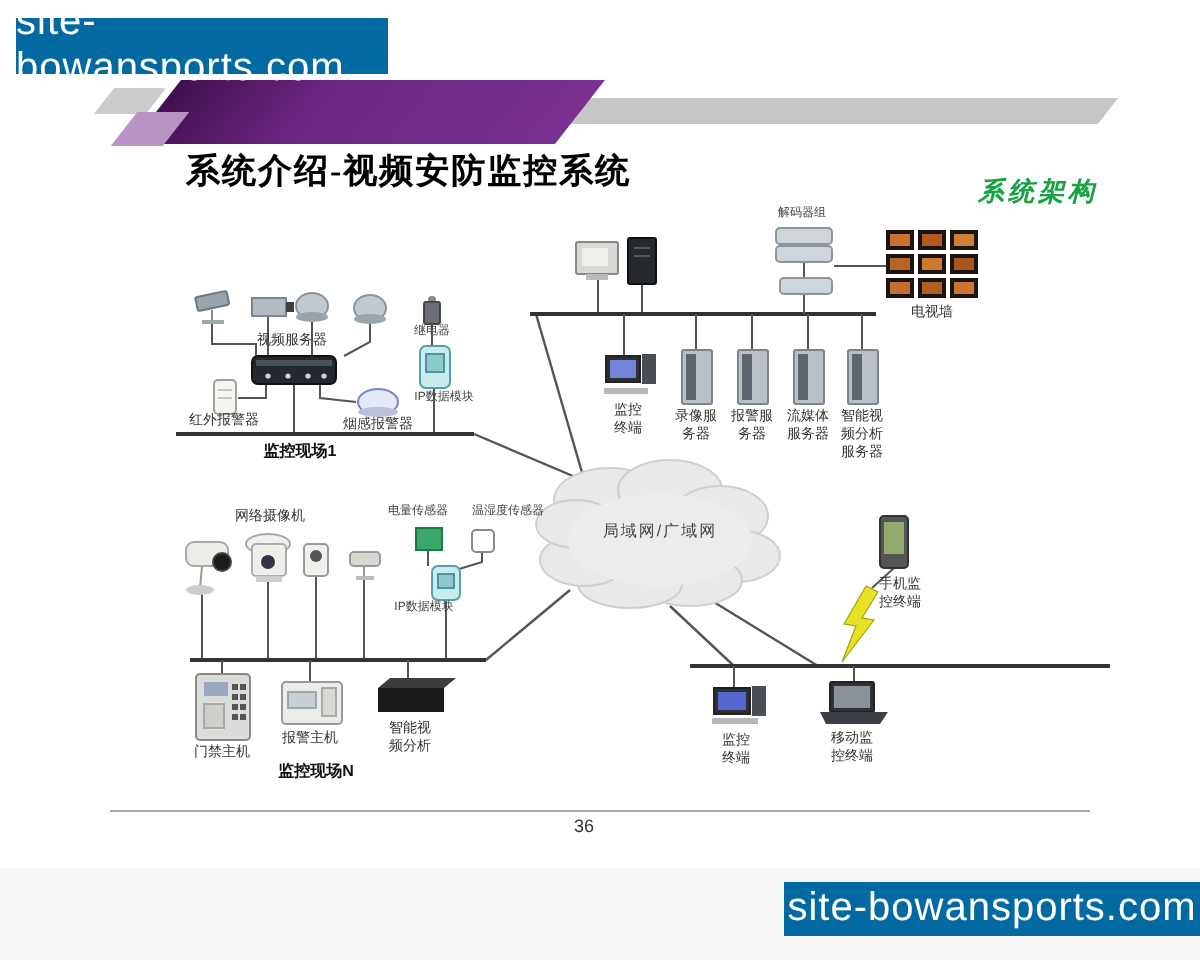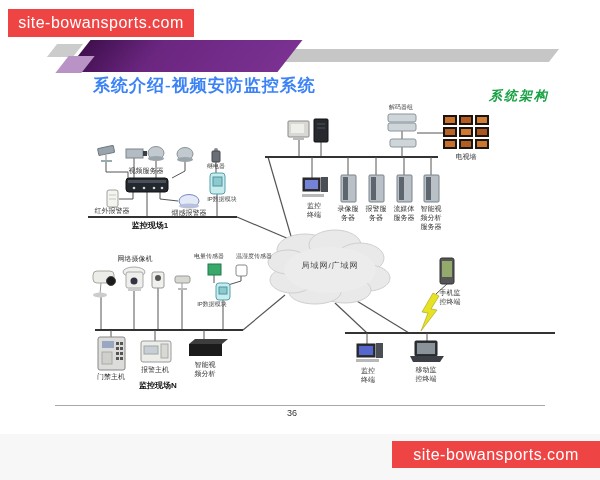--- a/index.html
+++ b/index.html
@@ -1,30 +1,30 @@
 <!DOCTYPE html>
 <html><head>
 <meta charset="utf-8">
 <style>
   html,body{margin:0;padding:0;background:#ffffff;}
   .page{position:relative;width:600px;height:480px;background:#ffffff;overflow:hidden;
         font-family:"Liberation Sans",sans-serif;}
-  .wm{position:absolute;background:#ef4444;color:#fff;display:flex;align-items:center;
-      justify-content:center;font-size:16px;letter-spacing:0.5px;}
+  .wm{position:absolute;background:#0369a1;color:#fff;display:flex;align-items:center;
+      justify-content:center;font-size:20px;letter-spacing:0.5px;}
   .wm-top{left:8px;top:9px;width:186px;height:28px;}
   .wm-bottom{left:392px;top:441px;width:208px;height:27px;}
   .banner-gray{position:absolute;left:218px;top:49px;width:336px;height:13px;background:#c6c6c6;
       transform:skewX(-38deg);}
   .banner-gray-left{position:absolute;left:52px;top:44px;width:26px;height:13px;background:#cccccc;
       transform:skewX(-38deg);}
   .banner-purple{position:absolute;left:78px;top:40px;width:212px;height:32px;
       background:linear-gradient(90deg,#41104f 0%,#6b2680 35%,#7a3191 100%);transform:skewX(-38deg);}
   .banner-lilac{position:absolute;left:62px;top:56px;width:26px;height:17px;background:#b993c6;
       transform:skewX(-38deg);}
-  .title{position:absolute;left:93px;top:74px;font-size:17px;font-weight:bold;color:#3b82f6;
+  .title{position:absolute;left:93px;top:74px;font-size:17px;font-weight:bold;color:#000000;
       font-family:"Liberation Serif",serif;letter-spacing:1px;}
   .corner{position:absolute;left:479px;top:87px;font-size:13px;font-weight:bold;font-style:italic;
       color:#18a244;font-family:"Liberation Serif",serif;letter-spacing:2px;margin-left:10px;}
   .diagram{position:absolute;left:0;top:0;width:600px;height:480px;}
   .lbl{position:absolute;font-size:7px;line-height:1.25;color:#333;text-align:center;
       white-space:pre-line;}
   .lbl.small{font-size:6px;color:#444;}
   .lbl.bold{font-weight:bold;font-size:8px;color:#111;}
   .lbl.cloudtxt{font-size:8px;color:#444;letter-spacing:1px;}
   .footer-line{position:absolute;left:55px;top:405px;width:490px;height:0;border-top:1px solid #a9a9a9;}

